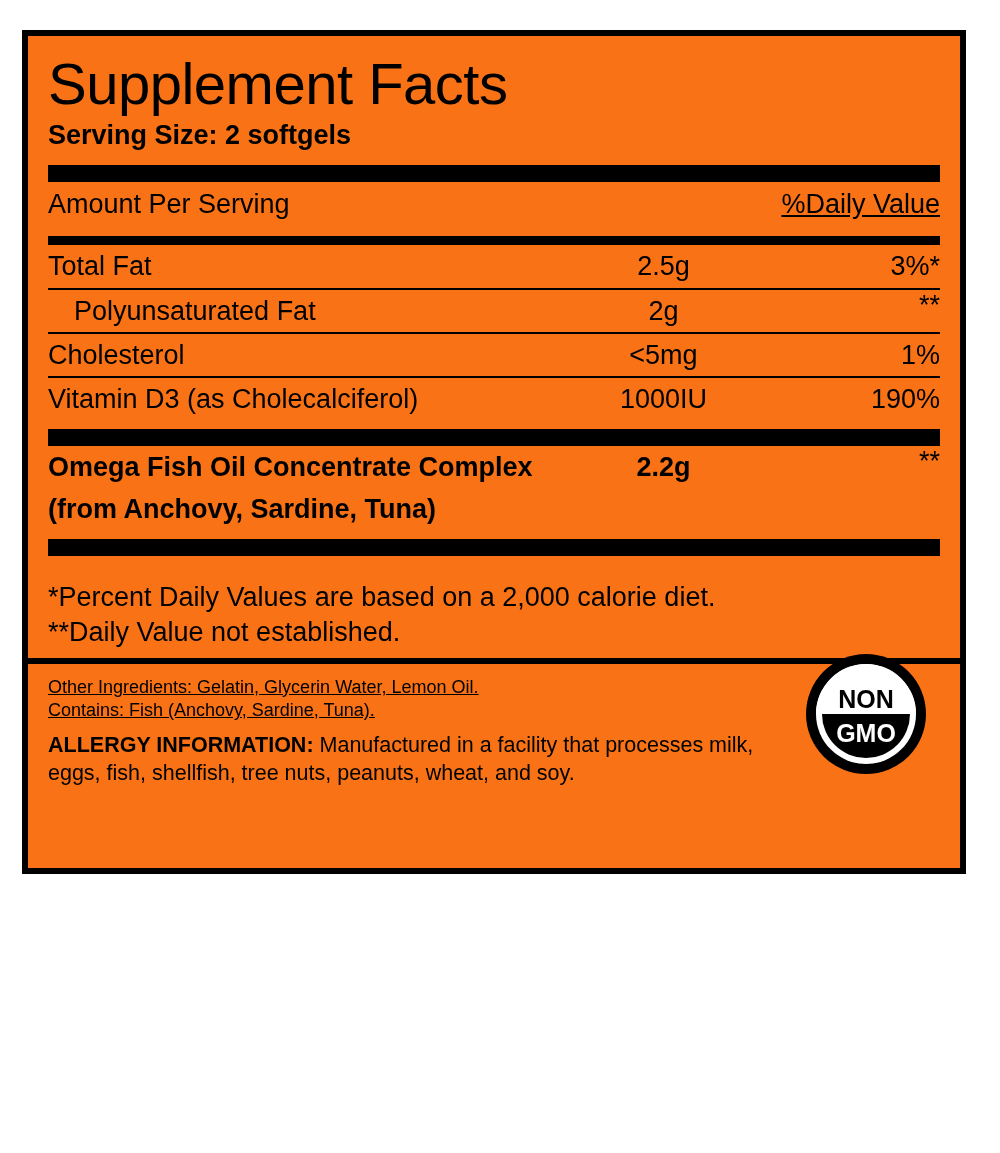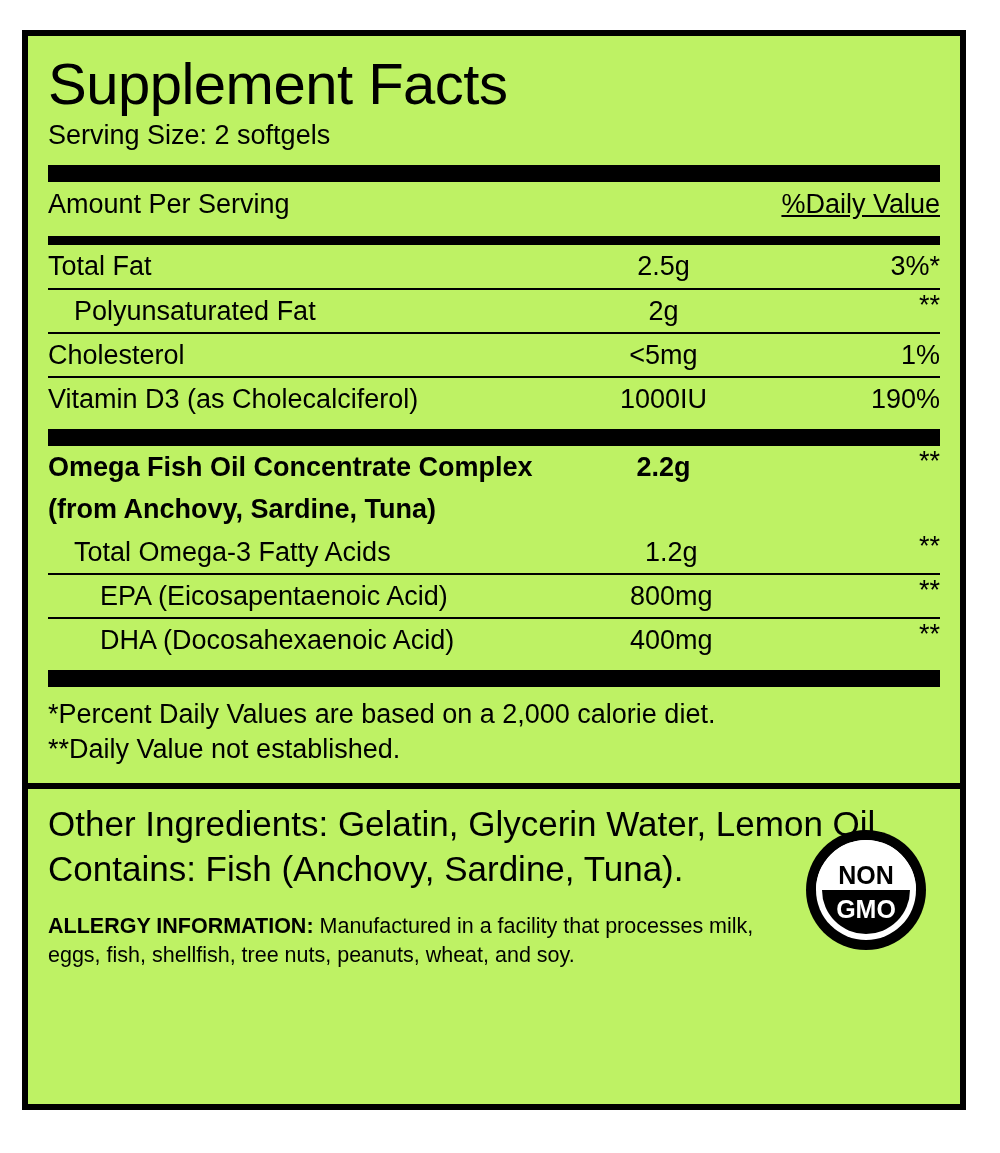--- a/index.html
+++ b/index.html
@@ -13,43 +13,43 @@
     font-family: "Liberation Sans", sans-serif;
     color: #000000;
     -webkit-font-smoothing: antialiased;
   }
 
   .panel {
     position: absolute;
     left: 22px;
     top: 30px;
     width: 944px;      
-    height: 1080px;
+    height: 844px;
     border: 6px solid #000;
     box-sizing: border-box;
-    background: #bef264;
+    background: #f97316;
   }
 
   .inner {
     padding: 12px 20px 0 20px;
     box-sizing: border-box;
   }
 
   .title {
     font-size: 58px;
     line-height: 1.04;
     font-weight: 400;
     letter-spacing: -0.5px;
     margin: 6px 0 4px 0;
   }
 
   .serving-line {
     font-size: 27px;
     line-height: 1.28;
-    font-weight: 400;
+    font-weight: 700;
   }
 
   .rule {
     background: #000;
     width: 100%;
   }
   .rule-thick { height: 17px; margin-top: 12px; }
   .rule-mid   { height: 9px; }
 
   table.facts {
@@ -86,49 +86,50 @@
     font-size: 24px;
     vertical-align: top;
     line-height: 1;
     position: relative;
     top: -6px;
   }
 
   .footnotes {
     font-size: 27px;
     line-height: 1.3;
-    margin-top: 10px;
-    padding-bottom: 16px;
+    margin-top: 24px;
+    padding-bottom: 8px;
   }
 
   .divider-full {
     border-top: 6px solid #000;
     margin: 0 -20px;
   }
 
   .other-section {
     padding-top: 12px;
     position: relative;
   }
   .other-line {
-    font-size: 35px;
+    font-size: 18px;
     line-height: 1.3;
+    text-decoration: underline;
   }
   .allergy {
-    margin-top: 20px;
+    margin-top: 8px;
     font-size: 21.5px;
     line-height: 1.34;
     width: 720px;
   }
   .allergy b { font-weight: 700; }
 
   .nongmo {
     position: absolute;
     right: 10px;
-    bottom: 16px;
+    bottom: 10px;
     width: 128px;
     height: 128px;
   }
 </style>
 </head>
 <body>
 
 <div class="panel">
   <div class="inner">
 
@@ -183,39 +184,20 @@
         <td class="col-name bold">Omega Fish Oil Concentrate Complex</td>
         <td class="col-amt bold">2.2g</td>
         <td class="col-dv stars">**</td>
       </tr>
       <tr class="no-rule">
         <td class="col-name bold" colspan="3">(from Anchovy, Sardine, Tuna)</td>
       </tr>
     </tbody>
       </table>
 
-    <table class="facts">
-      <tbody>
-          <tr>
-        <td class="col-name indent1">Total Omega-3 Fatty Acids</td>
-        <td class="col-amt">1.2g</td>
-        <td class="col-dv stars">**</td>
-      </tr>
-      <tr>
-        <td class="col-name indent2">EPA (Eicosapentaenoic Acid)</td>
-        <td class="col-amt">800mg</td>
-        <td class="col-dv stars">**</td>
-      </tr>
-      <tr class="no-rule">
-        <td class="col-name indent2">DHA (Docosahexaenoic Acid)</td>
-        <td class="col-amt">400mg</td>
-        <td class="col-dv stars">**</td>
-      </tr>
-    </tbody>
-      </table>
 
     <div class="rule rule-thick" style="margin-top:8px;"></div>
 
     <div class="footnotes">
       <div>*Percent Daily Values are based on a 2,000 calorie diet.</div>
       <div>**Daily Value not established.</div>
     </div>
 
     <div class="divider-full"></div>
 

